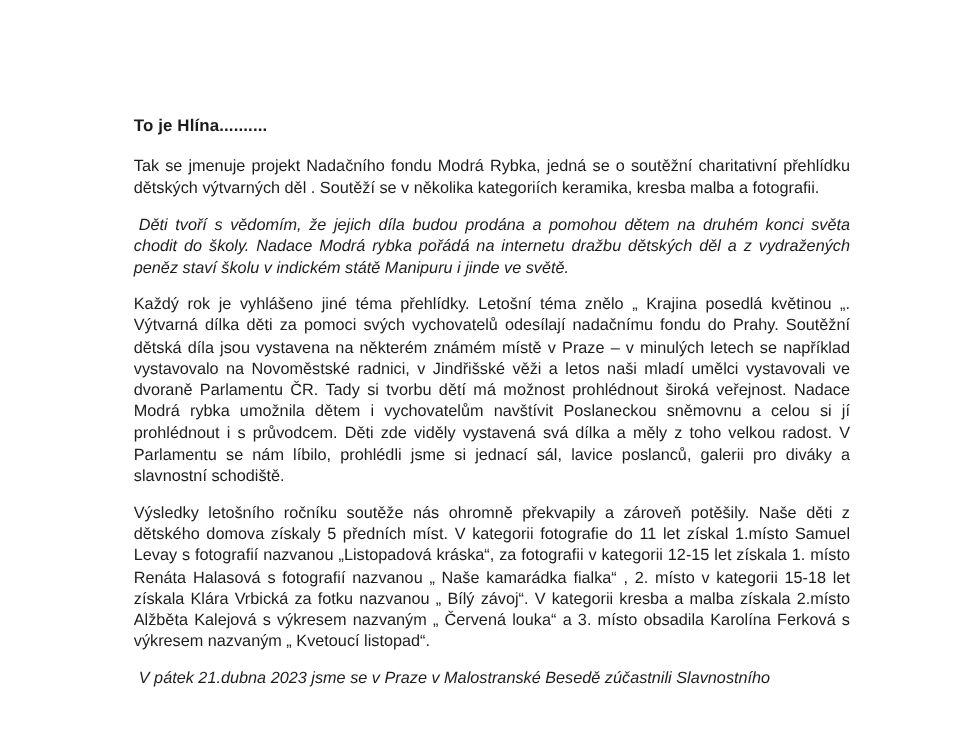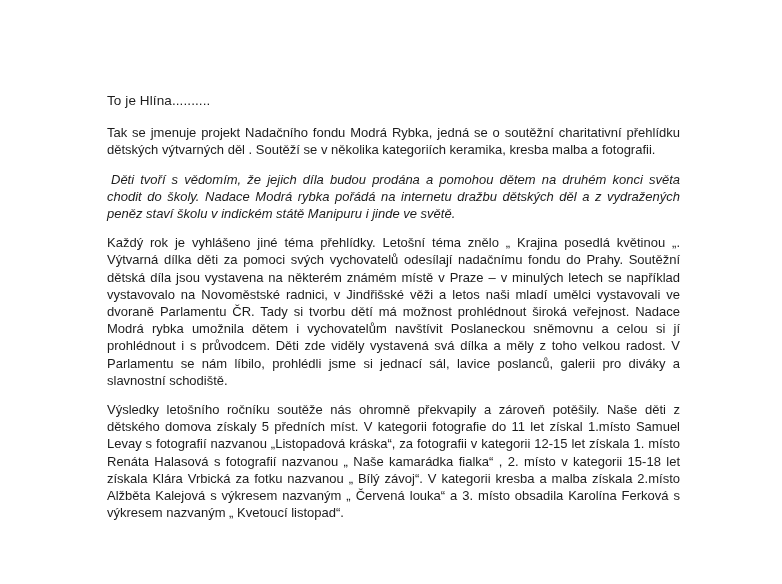--- a/index.html
+++ b/index.html
@@ -19,21 +19,21 @@
     left: 107px;
     top: 92px;
     width: 573px;
     color: #1c1c1c;
     font-size: 13px;
     line-height: 17.2px;
     text-align: justify;
     text-justify: inter-word;
   }
   .doc-title {
-    font-weight: 400;
+    font-weight: 700;
     font-size: 13.5px;
     margin: 0 0 15px 0;
     text-align: left;
     letter-spacing: 0.1px;
   }
   .doc-paragraph {
     margin: 0 0 12px 0;
   }
   .doc-paragraph.indent {
     text-indent: 4px;
@@ -42,13 +42,14 @@
 </style>
 </head>
 <body>
 
 <div class="doc-page">
   <h1 class="doc-title">To je Hlína..........</h1>
   <p class="doc-paragraph">Tak se jmenuje projekt Nadačního fondu Modrá Rybka, jedná se o soutěžní charitativní přehlídku dětských výtvarných děl . Soutěží se v několika kategoriích keramika, kresba malba a fotografii.</p>
   <p class="doc-paragraph indent">Děti tvoří s vědomím, že jejich díla budou prodána a pomohou dětem na druhém konci světa chodit do školy. Nadace Modrá rybka pořádá na internetu dražbu dětských děl a z vydražených peněz staví školu v indickém státě Manipuru i jinde ve světě.</p>
   <p class="doc-paragraph">Každý rok je vyhlášeno jiné téma přehlídky. Letošní téma znělo „ Krajina posedlá květinou „. Výtvarná dílka děti za pomoci svých vychovatelů odesílají nadačnímu fondu do Prahy. Soutěžní dětská díla jsou vystavena na některém známém místě v Praze – v minulých letech se například vystavovalo na Novoměstské radnici, v Jindřišské věži a letos naši mladí umělci vystavovali ve dvoraně Parlamentu ČR. Tady si tvorbu dětí má možnost prohlédnout široká veřejnost. Nadace Modrá rybka umožnila dětem i vychovatelům navštívit Poslaneckou sněmovnu a celou si jí prohlédnout i s průvodcem. Děti zde viděly vystavená svá dílka a měly z toho velkou radost. V Parlamentu se nám líbilo, prohlédli jsme si jednací sál, lavice poslanců, galerii pro diváky a slavnostní schodiště.</p>
   <p class="doc-paragraph">Výsledky letošního ročníku soutěže nás ohromně překvapily a zároveň potěšily. Naše děti z dětského domova získaly 5 předních míst. V kategorii fotografie do 11 let získal 1.místo Samuel Levay s fotografií nazvanou „Listopadová kráska“, za fotografii v kategorii 12-15 let získala 1. místo Renáta Halasová s fotografií nazvanou „ Naše kamarádka fialka“ , 2. místo v kategorii 15-18 let získala Klára Vrbická za fotku nazvanou „ Bílý závoj“. V kategorii kresba a malba získala 2.místo Alžběta Kalejová s výkresem nazvaným „ Červená louka“ a 3. místo obsadila Karolína Ferková s výkresem nazvaným „ Kvetoucí listopad“.</p>
+  <p class="doc-paragraph indent">V pátek 21.dubna 2023 jsme se v Praze v Malostranské Besedě zúčastnili Slavnostního</p>
 </div>
 
 </body></html>

